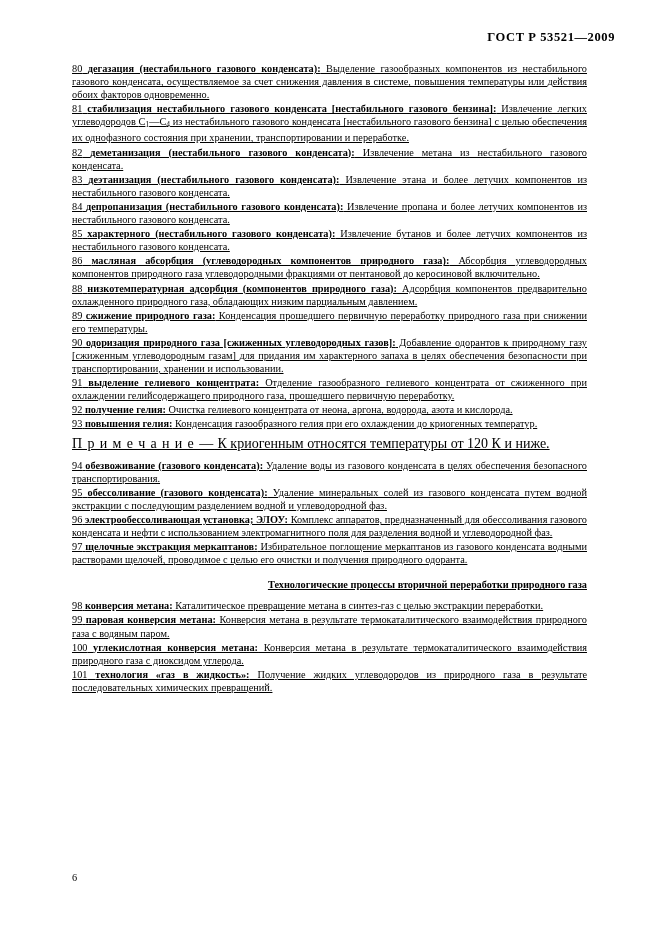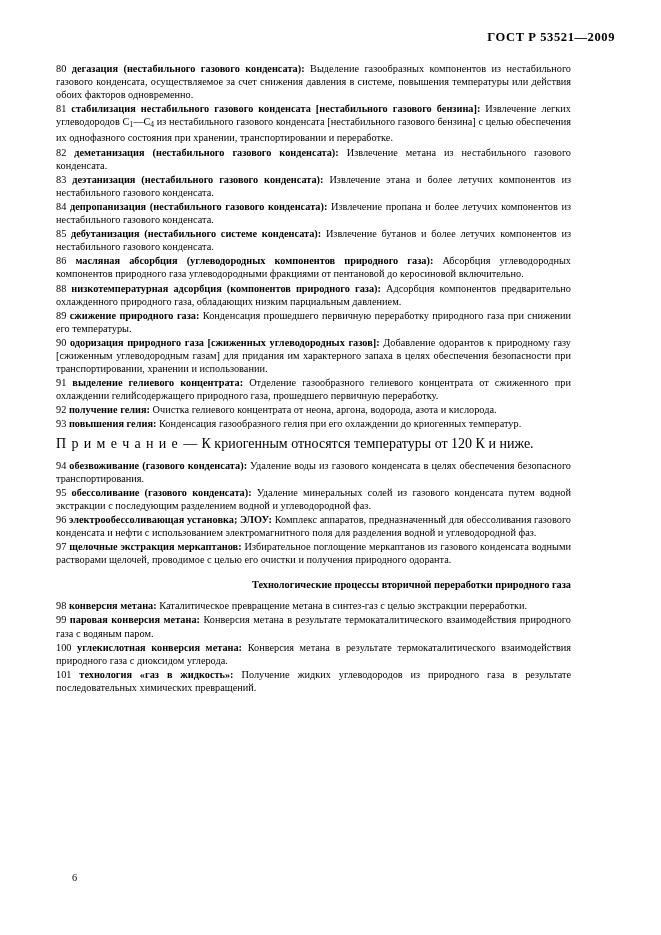--- a/index.html
+++ b/index.html
@@ -26,22 +26,23 @@
     top: 30px;
     right: 46px;
     font-family: "Liberation Serif", serif;
     font-size: 12.5px;
     font-weight: bold;
     letter-spacing: 0.6px;
   }
   .content {
     position: absolute;
     top: 62px;
-    left: 56px;
+    left: 72px;
     width: 515px;
+    text-decoration: underline;
   }
   .entry {
     font-size: 10.3px;
     line-height: 13.1px;
     text-align: justify;
     margin: 0 0 1px 0;
     font-family: "Liberation Serif", serif;
     text-justify: inter-word;
   }
   .entry .num {
@@ -111,21 +112,21 @@
       <span class="term">деэтанизация (нестабильного газового конденсата):</span><span> Извлечение этана и более летучих компонентов из нестабильного газового конденсата.</span>
     </p>
 
     <p class="entry">
       <span class="num">84</span>
       <span class="term">депропанизация (нестабильного газового конденсата):</span><span> Извлечение пропана и более летучих компонентов из нестабильного газового конденсата.</span>
     </p>
 
     <p class="entry">
       <span class="num">85</span>
-      <span class="term">дебутанизация (нестабильного системе конденсата):</span><span> Извлечение бутанов и более летучих компонентов из нестабильного газового конденсата.</span>
+      <span class="term">характерного (нестабильного газового конденсата):</span><span> Извлечение бутанов и более летучих компонентов из нестабильного газового конденсата.</span>
     </p>
 
     <p class="entry">
       <span class="num">86</span>
       <span class="term">масляная абсорбция (углеводородных компонентов природного газа):</span><span> Абсорбция углеводородных компонентов природного газа углеводородными фракциями от пентановой до керосиновой включительно.</span>
     </p>
 
 
     <p class="entry">
       <span class="num">88</span>

